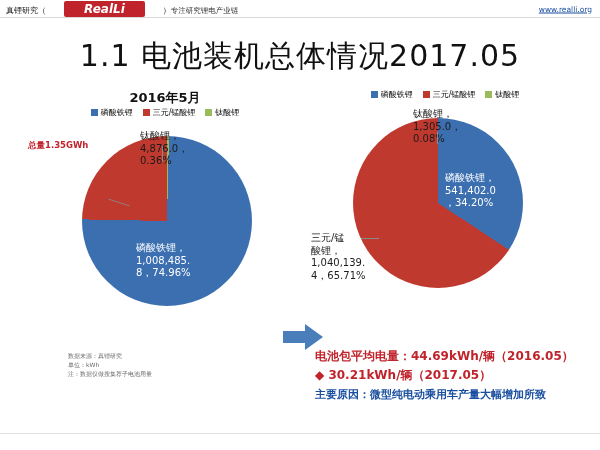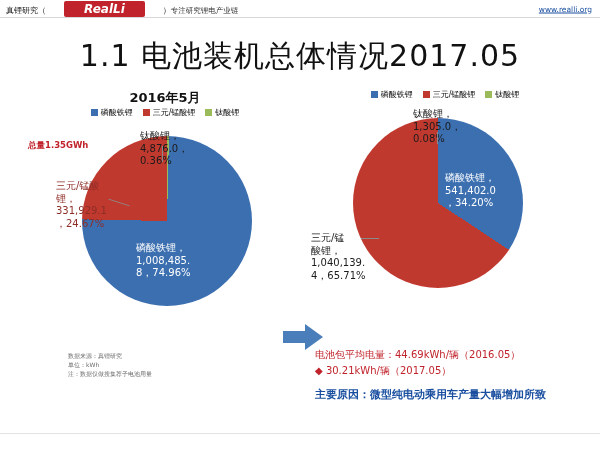--- a/index.html
+++ b/index.html
@@ -63,22 +63,22 @@
   .lbl-white { color:#ffffff; }
   .lbl-dark  { color:#1b1b1b; }
   .leader { position:absolute; background:#8a8a8a; }
   
   .notes {
     position:absolute; left:38px; top:262px; font-size:6px; color:#6b6b6b;
     line-height:1.5;
   }
   
   .callout {
-    position:absolute; left:10px; top:258px; font-size:10px;
-    color:#c0232b; font-weight:normal; line-height:1.6; width:265px;
+    position:absolute; left:10px; top:258px; font-size:12px;
+    color:#c0232b; font-weight:bold; line-height:1.6; width:265px;
   }
   .callout .val { color:#c0232b; }
   .reason {
     position:absolute; left:10px; top:298px; font-size:11px;
     color:#1a4fa0; font-weight:bold;
   }
   
   .arrow { position:absolute; left:283px; top:235px; width:40px; height:26px; }
   
   .bottomstrip {
@@ -124,24 +124,20 @@
       <div class="pie pie-left" style="background:conic-gradient(from 0deg,
                   #9bba59 0deg 1.3deg,
                   #3b6fb0 1.3deg 271.1deg,
                   #c0392f 271.1deg 360deg);">
       </div>
 
       <div class="lbl lbl-white" style="left:106px; top:118px; white-space:pre-line;">磷酸铁锂，
 1,008,485.
 8，74.96%</div>
 
-      <div class="lbl lbl-dark" style="left:26px; top:56px; white-space:pre-line; color:#8d2d26;">三元/锰酸
-锂，
-331,929.1
-，24.67%</div>
 
       <div class="lbl lbl-dark" style="left:110px; top:6px; white-space:pre-line;">钛酸锂，
 4,876.0，
 0.36%</div>
 
       <div class="leader" style="left:78px; top:78px; width:22px; height:1px; transform:rotate(18deg);"></div>
       <div class="leader" style="left:132px; top:22px; width:1px; height:16px;"></div>
     </div>
 
     <div class="notes">

